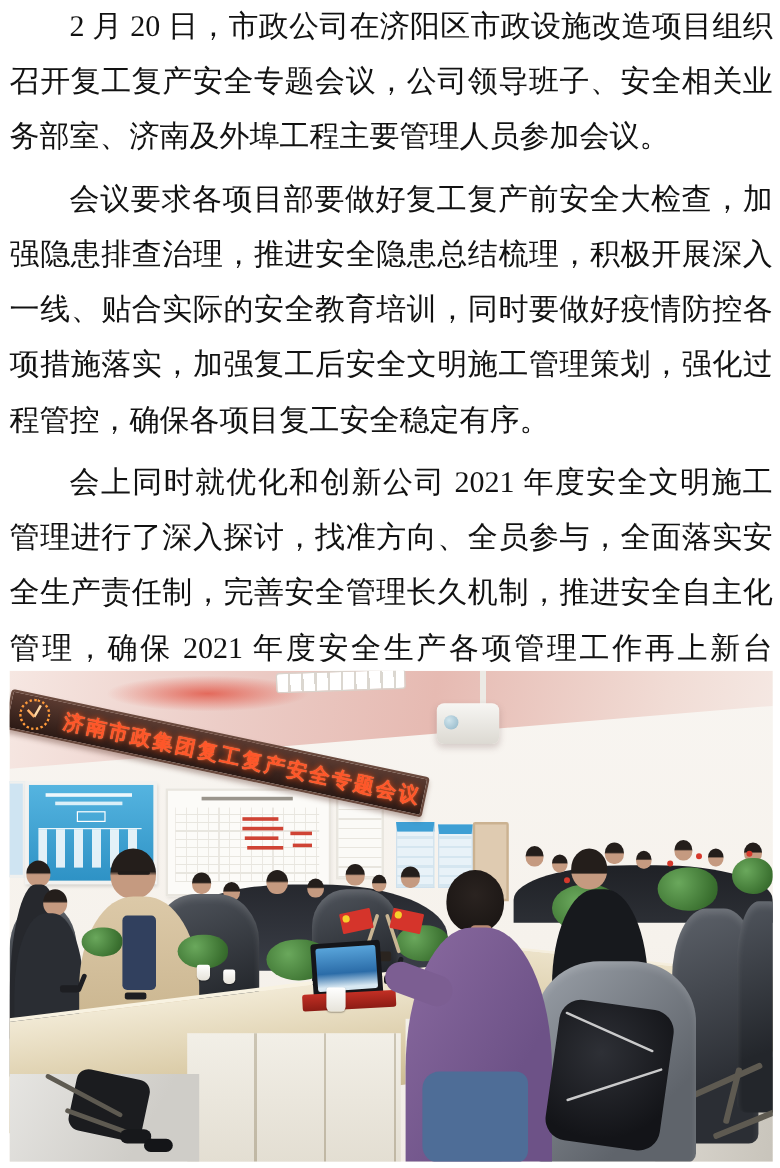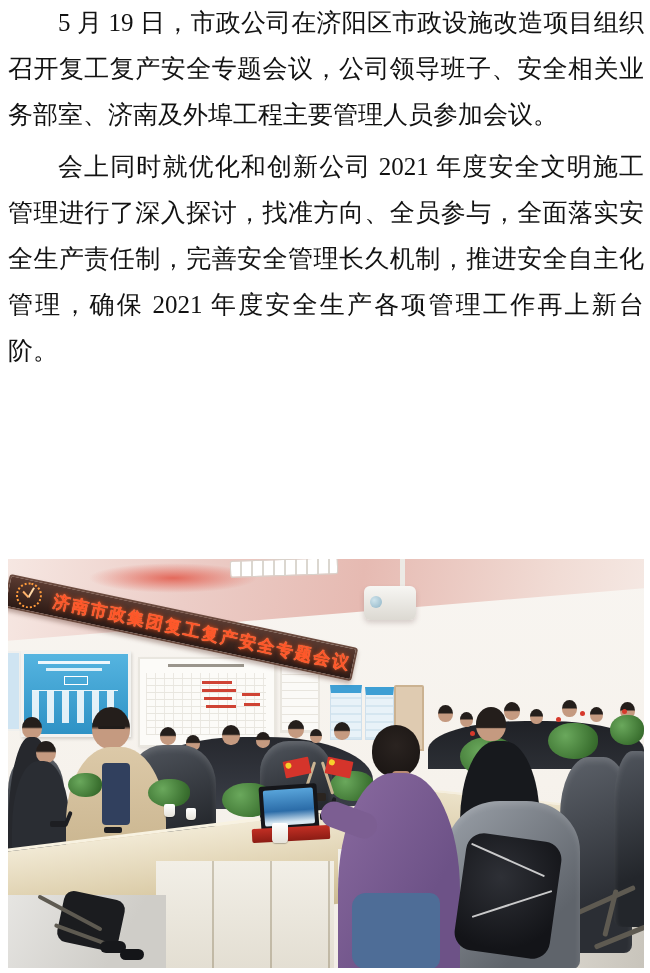--- a/index.html
+++ b/index.html
@@ -101,21 +101,22 @@
   .backpack{border-radius:18px;transform:rotate(8deg);
        background:radial-gradient(circle at 40% 35%,#2e3036,#131418 75%);}
   .strap{background:#e8e8e8;height:2px;border-radius:1px;opacity:.85;}
 </style>
 </head>
 <body>
 
 <div class="page">
 
   <div class="article">
-    <p>5 月 19 日，市政公司在济阳区市政设施改造项目组织召开复工复产安全专题会议，公司领导班子、安全相关业务部室、济南及外埠工程主要管理人员参加会议。</p>
+    <p>2 月 20 日，市政公司在济阳区市政设施改造项目组织召开复工复产安全专题会议，公司领导班子、安全相关业务部室、济南及外埠工程主要管理人员参加会议。</p>
+    <p>会议要求各项目部要做好复工复产前安全大检查，加强隐患排查治理，推进安全隐患总结梳理，积极开展深入一线、贴合实际的安全教育培训，同时要做好疫情防控各项措施落实，加强复工后安全文明施工管理策划，强化过程管控，确保各项目复工安全稳定有序。</p>
     <p>会上同时就优化和创新公司 2021 年度安全文明施工管理进行了深入探讨，找准方向、全员参与，全面落实安全生产责任制，完善安全管理长久机制，推进安全自主化管理，确保 2021 年度安全生产各项管理工作再上新台阶。</p>
   </div>
 
   <div class="photo">
 
     <div class="ceiling"></div>
     <div class="ceiling-glow"></div>
     <div class="vent"></div>
     <div class="projector-pole"></div>
     <div class="projector"></div>

